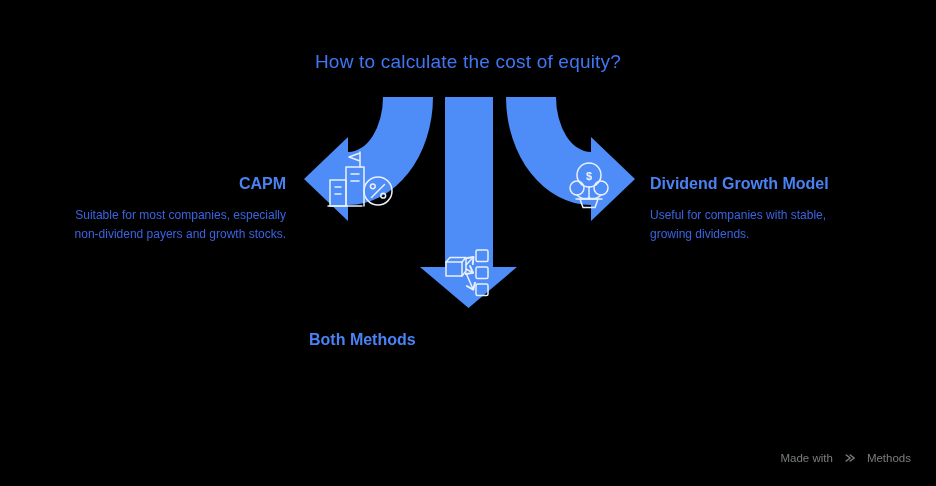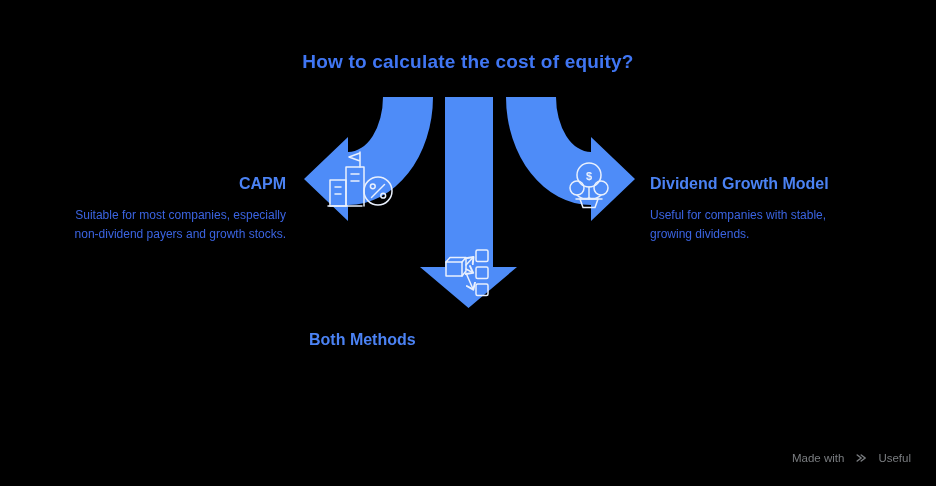--- a/index.html
+++ b/index.html
@@ -18,21 +18,21 @@
     background:var(--background);
     font-family:"Liberation Sans", sans-serif;
     overflow:hidden;
   }
   .diagram-svg{position:absolute;left:0;top:0;width:936px;height:486px;}
   .arrow{fill:var(--arrow);stroke:none;}
   .ic{fill:none;stroke:var(--icon-stroke);stroke-width:1.5;stroke-linecap:round;stroke-linejoin:round;}
   .ic-fill{fill:var(--icon-stroke);font-family:"Liberation Sans",sans-serif;font-size:11px;font-weight:bold;}
   .title{
     position:absolute;top:51px;left:0;width:936px;
-    text-align:center;font-size:19px;font-weight:bold;
+    text-align:center;font-size:19px;font-weight:normal;
     color:var(--title-text);letter-spacing:.2px;
   }
   .node-label{position:absolute;}
   .node-label .heading{font-size:16px;font-weight:bold;line-height:19px;color:var(--heading-text);}
   .node-label .desc{font-size:12px;line-height:18.5px;color:var(--body-text);white-space:pre-line;margin-top:13px;}
   .label-capm{top:174px;left:25px;width:261px;text-align:right;}
   .label-dgm{top:174px;left:650px;width:285px;text-align:left;}
   .label-both{top:330px;left:309px;width:320px;text-align:left;}
   .label-both .desc{margin-top:17px;}
   .watermark{
@@ -113,16 +113,16 @@
   <div class="node-label label-both">
     <div class="heading">Both Methods</div>
   </div>
 
   <div class="watermark">
     <span>Made with</span>
     <svg class="napkin-logo" width="14" height="14" viewBox="0 0 14 14" aria-hidden="true">
       <path d="M3.2 4 L7.2 7 L3.2 10" fill="none" stroke="#7A7D80" stroke-width="1.5" stroke-linecap="round" stroke-linejoin="round"></path>
       <path d="M7.2 4 L11.2 7 L7.2 10" fill="none" stroke="#7A7D80" stroke-width="1.5" stroke-linecap="round" stroke-linejoin="round"></path>
     </svg>
-    <span>Useful</span>
+    <span>Methods</span>
   </div>
 
 </div>
 
 </body></html>

